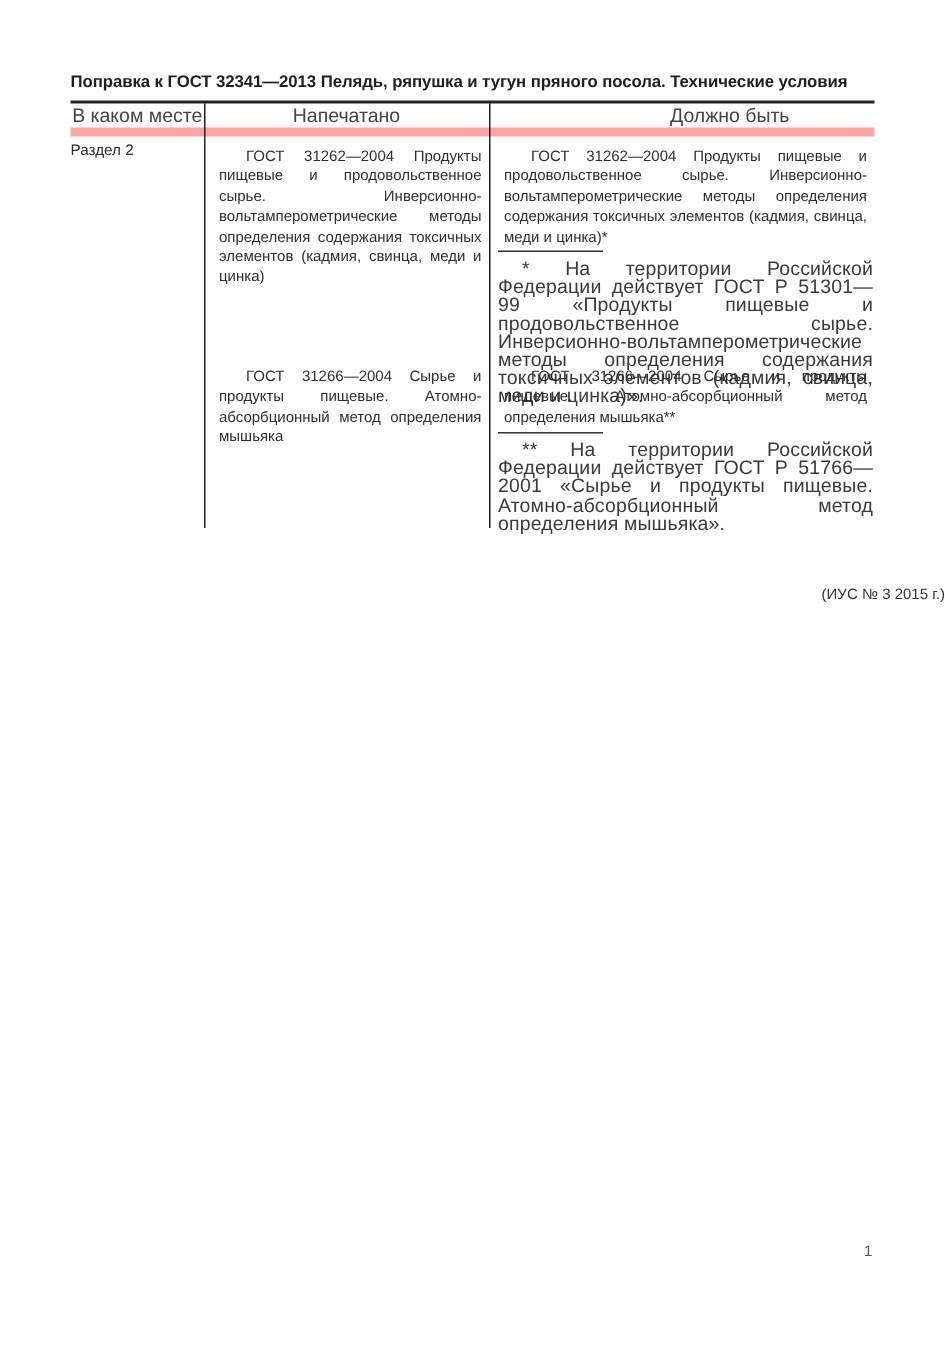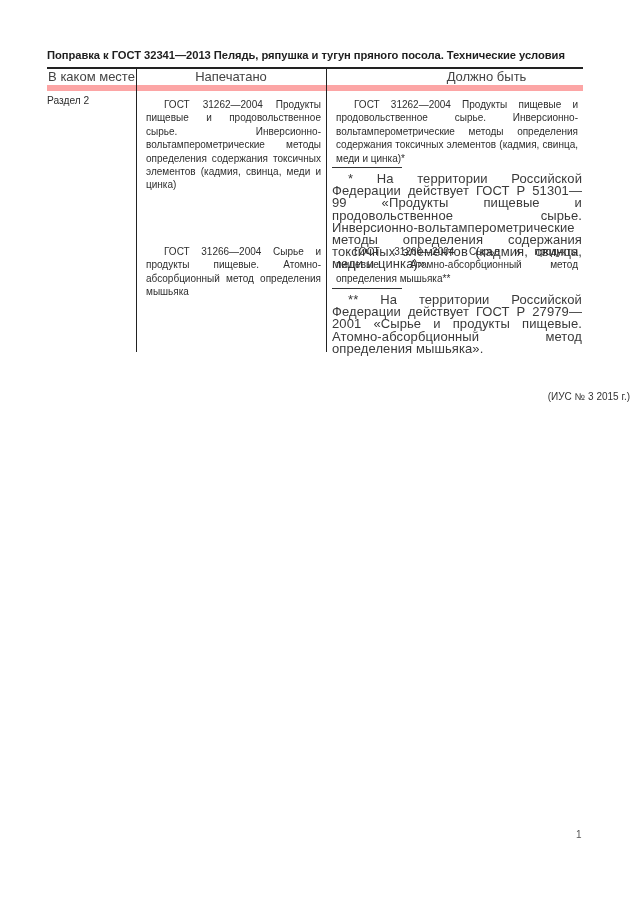--- a/index.html
+++ b/index.html
@@ -173,19 +173,19 @@
   <div class="footnote fn1">
     <p>* На территории Российской Федерации действует ГОСТ Р 51301—99 «Продукты пищевые и продовольственное сырье. Инверсионно-вольтамперометрические методы определения содержания токсичных элементов (кадмия, свинца, меди и цинка)».</p>
   </div>
 
   <div class="cell should2">
     <p>ГОСТ 31266—2004 Сырье и продукты пищевые. Атомно-абсорбционный метод определения мышьяка**</p>
   </div>
 
   <div class="fn-rule" style="left:285px;top:219px;"></div>
   <div class="footnote fn2">
-    <p>** На территории Российской Федерации действует ГОСТ Р 27979—2001 «Сырье и продукты пищевые. Атомно-абсорбционный метод определения мышьяка».</p>
+    <p>** На территории Российской Федерации действует ГОСТ Р 51766—2001 «Сырье и продукты пищевые. Атомно-абсорбционный метод определения мышьяка».</p>
   </div>
 </div>
 
 <div class="source-note">(ИУС № 3  2015 г.)</div>
 
 <div class="page-number">1</div>
 
 </body></html>

